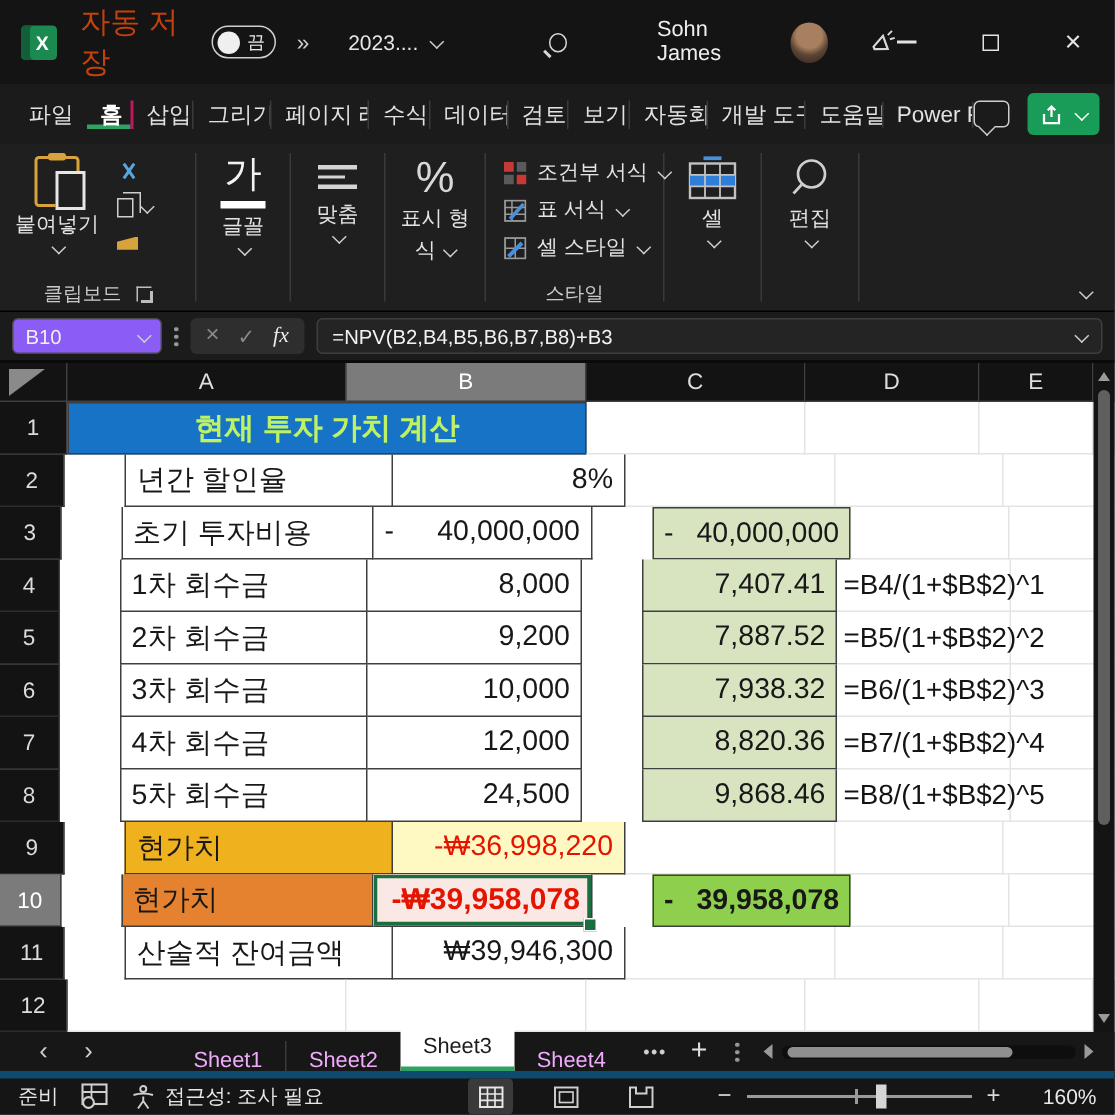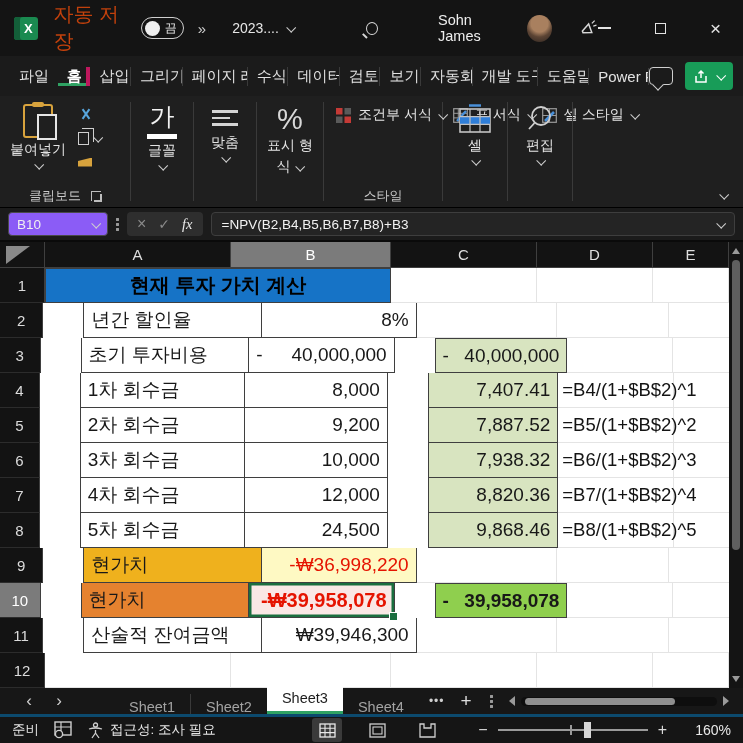--- a/index.html
+++ b/index.html
@@ -36,21 +36,21 @@
   .minbar { width:13px; height:2px; background:#e3e3e3; }
   .maxbox { width:11px; height:11px; border:1.5px solid #e3e3e3; }
   .closex { font-size:19px; color:#e3e3e3; line-height:1; }
   
   .tabsrow { position:absolute; top:56px; left:0; width:743px; height:40px; background:#1b1b1b;
     display:flex; align-items:center; padding-left:10px; }
   .rtab { display:flex; align-items:center; padding:0 9px; font-size:15px; color:#e2e2e2;
     border-left:1px solid #3a3a3a; white-space:nowrap; overflow:hidden; }
   .rtab.first { border-left:none; margin-right:8px; }
   .rtab.active { color:#fff; border-left:none; box-shadow:inset 0 -3px 0 #2fa263; font-weight:bold; }
-  .rtab.after-active { border-left:4px solid #be185d; }
+  .rtab.after-active { border-left:2px solid #be185d; }
   .rtab.clip-page { max-width:72px; }
   .rtab.clip-dev { max-width:66px; }
   .rtab.last { border-right:1px solid #3a3a3a; }
   .tabs-right { margin-left:auto; display:flex; align-items:center; gap:12px; padding-right:10px; }
   .comment-ic { width:24px; height:18px; border:1.6px solid #cfcfcf; border-radius:4px; position:relative; }
   .comment-ic::after { content:""; position:absolute; left:4px; bottom:-5px; width:7px; height:7px;
     background:inherit; border-left:1.6px solid #cfcfcf; border-bottom:1.6px solid #cfcfcf;
     transform:rotate(-45deg); background:#1b1b1b; }
   .sharebtn { height:28px; background:#189c58; border-radius:4px; display:flex; align-items:center;
     gap:7px; padding:0 9px; }
@@ -79,21 +79,21 @@
   .copy-ic { width:11px; height:13px; border:1.5px solid #cfcfcf; position:relative; }
   .copy-ic::after { content:""; position:absolute; left:3px; top:-5px; width:11px; height:13px;
     border:1.5px solid #cfcfcf; border-bottom:none; border-left:none; }
   .painter { width:14px; height:9px; background:#d8a33d; clip-path:polygon(0 40%,100% 0,100% 100%,0 100%); }
   .ga-big { font-size:25px; color:#f2f2f2; line-height:1; }
   .ga-bar { width:30px; height:5px; background:#fff; margin-top:2px; }
   .align-ic { display:flex; flex-direction:column; gap:4px; padding-top:6px; }
   .align-ic i { display:block; height:2.5px; background:#d4d4d4; width:26px; }
   .align-ic i:nth-child(2){ width:18px; } .align-ic i:nth-child(3){ width:26px; } .align-ic i:nth-child(4){ width:18px; }
   .pct { font-size:29px; color:#d8d8d8; line-height:1.05; }
-  .styles-col { display:flex; flex-direction:row; gap:7px; padding:2px 12px 0 12px; }
+  .styles-col { display:flex; flex-direction:column; gap:7px; padding:2px 12px 0 12px; }
   .srow { display:flex; align-items:center; gap:7px; font-size:14px; color:#e3e3e3; white-space:nowrap; }
   .num2 { display:flex; align-items:center; gap:6px; }
   .cells-ic svg, .icsvg { display:block; }
   .launcher { width:10px; height:10px; border-left:1.5px solid #bdbdbd; border-top:1.5px solid #bdbdbd; position:relative; }
   .launcher::after { content:""; position:absolute; right:-1px; bottom:-1px; width:6px; height:6px;
     border-right:2px solid #bdbdbd; border-bottom:2px solid #bdbdbd; }
   .collapse-chv { position:absolute; right:16px; bottom:8px; }
   
   .fbar { position:absolute; top:208px; left:0; width:743px; height:34px; background:#1b1b1b;
     display:flex; align-items:center; padding:0 8px; gap:8px; border-bottom:2px solid #0a0a0a; }
@@ -121,21 +121,21 @@
   .grow { display:flex; height:35px; background:#fff; }
   .rh { width:45px; height:35px; background:#131313; color:#dcdcdc; display:flex; align-items:center;
     justify-content:center; font-size:15px; border-right:1px solid #3f3f3f; border-bottom:1px solid #2c2c2c; }
   .rh.on { background:#7b7b7b; color:#fff; }
   .c { height:35px; border-right:1px solid #e4e4e4; border-bottom:1px solid #e4e4e4;
     display:flex; align-items:center; padding:0 7px; font-size:19px; color:#181818; }
   .db { border-right-color:#3f3f3f; border-bottom-color:#3f3f3f; }
   .dl { border-left:1px solid #3f3f3f;margin-left:40px; } .dt { border-top:1px solid #3f3f3f; }
   .num { justify-content:flex-end; }
   .acc { justify-content:space-between; }
-  .title-merged { width:346px; background:#1673c6; color:#000000; font-weight:bold; font-size:20px;
+  .title-merged { width:346px; background:#1673c6; color:#bef264; font-weight:bold; font-size:20px;
     justify-content:center; border-right:1px solid #3f3f3f; border-bottom:1px solid #3f3f3f;
     border-left:1px solid #3f3f3f; border-top:1px solid #3f3f3f; }
   .lg { background:#d8e4c0; } .bg2 { background:#8fcf4e; font-weight:bold; }
   .gold { background:#efb11d; } .orange { background:#e5822f; }
   .lyellow { background:#fef9c3; } .pink { background:#fae8e5; }
   .redtx { color:#e51400; } .boldtx { font-weight:bold; font-size:20px; }
   .sel { position:relative; box-shadow:inset 0 0 0 2.5px #1a6e3f; z-index:4; }
   .sel::after { content:""; position:absolute; right:-4px; bottom:-4px; width:7px; height:7px;
     background:#1a6e3f; border:1.5px solid #fff; z-index:5; }
   .fcell { padding:0 4px; }
@@ -143,36 +143,36 @@
   .vscroll { position:absolute; top:0; right:0; width:14px; height:446px; background:#141414; }
   .vscroll .up { position:absolute; top:6px; left:3px; width:0; height:0;
     border-left:4px solid transparent; border-right:4px solid transparent; border-bottom:6px solid #9a9a9a; }
   .vscroll .dn { position:absolute; bottom:6px; left:3px; width:0; height:0;
     border-left:4px solid transparent; border-right:4px solid transparent; border-top:6px solid #9a9a9a; }
   .vscroll .thumb { position:absolute; top:18px; left:3px; width:8px; height:290px; background:#5f5f5f; border-radius:4px; }
   
   .sheetbar { position:absolute; top:688px; left:0; width:743px; height:26px; background:#171717;
     display:flex; align-items:center; padding-left:14px; }
   .snav { color:#cfcfcf; font-size:17px; width:30px; text-align:center; }
-  .stab { padding:0 15px; height:26px; display:flex; align-items:center; font-size:14.5px; color:#a3a3a3;
+  .stab { padding:0 15px; height:26px; display:flex; align-items:center; font-size:14.5px; color:#f0abfc;
     border-right:1px solid #3a3a3a; white-space:nowrap;margin-top:12px; }
   .stab:first-of-type { margin-left:40px; }
   .stab.active { background:#fff; color:#1c1c1c; height:32px; margin-top:-6px; border-right:none;
     box-shadow:inset 0 -3px 0 #2fa263; z-index:3; border-radius:2px 2px 0 0; }
   .stab.noline { border-right:none; }
   .smore { color:#cfcfcf; margin-left:10px; letter-spacing:1px; font-size:12px; }
   .splus { color:#dedede; font-size:19px; margin-left:16px; }
   .hscroll { margin-left:16px; display:flex; align-items:center; gap:6px; }
   .harrow-l { width:0;height:0;border-top:5px solid transparent;border-bottom:5px solid transparent;border-right:6px solid #9a9a9a; }
   .harrow-r { width:0;height:0;border-top:5px solid transparent;border-bottom:5px solid transparent;border-left:6px solid #9a9a9a; }
   .htrack { width:196px; height:9px; background:#0e0e0e; border-radius:5px; position:relative; }
   .hthumb { position:absolute; left:4px; top:1px; width:150px; height:7px; background:#8f8f8f; border-radius:4px; }
   
   .statusbar { position:absolute; top:714px; left:0; width:743px; height:29px; background:#151515;
-    border-top:3px solid #0c4a6e; display:flex; align-items:center; padding:0 12px; gap:14px; font-size:13.5px; }
+    border-top:5px solid #0c4a6e; display:flex; align-items:center; padding:0 12px; gap:14px; font-size:13.5px; }
   .viewgrp { margin-left:auto; display:flex; align-items:center; gap:20px; }
   .vbtn { display:flex; align-items:center; justify-content:center; width:30px; height:24px; border-radius:3px; }
   .vbtn.on { background:#3a3a3a; }
   .zoomctl { display:flex; align-items:center; gap:10px; margin-left:16px; }
   .ztrack { width:150px; height:2px; background:#9a9a9a; position:relative; }
   .ztrack::before { content:""; position:absolute; left:72px; top:-4px; width:2px; height:10px; background:#9a9a9a; }
   .zthumb { position:absolute; left:86px; top:-7px; width:7px; height:16px; background:#d6d6d6; }
   .zpct { font-size:14px; color:#e8e8e8; width:44px; text-align:right; }
   .zsign { font-size:16px; color:#d8d8d8; }
 </style>

